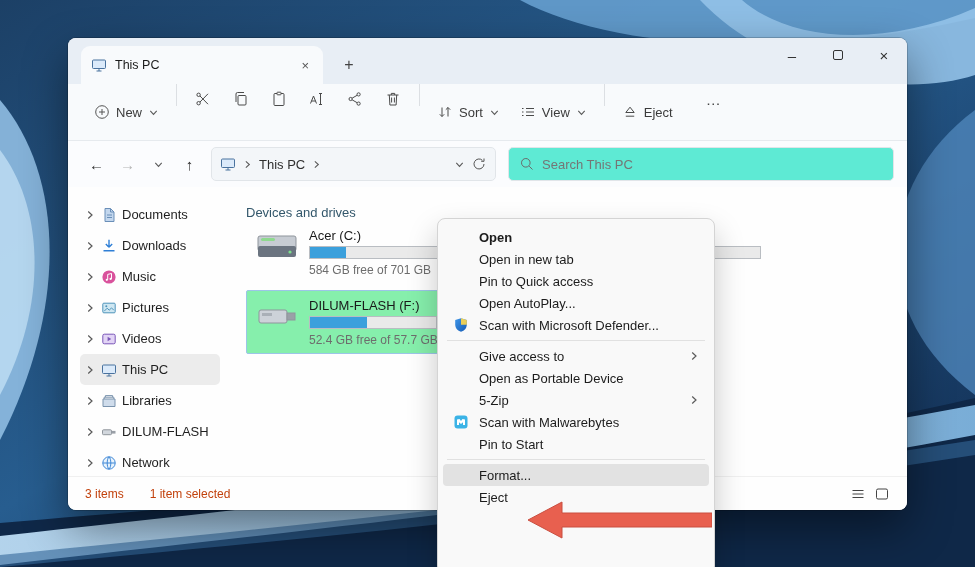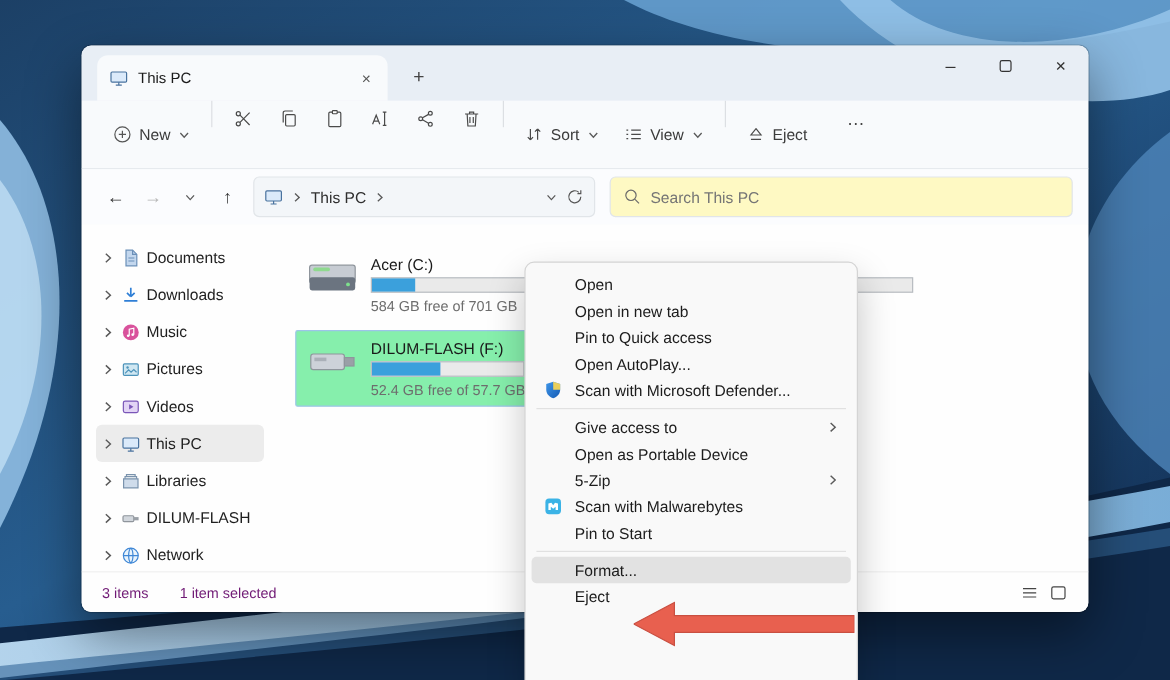--- a/index.html
+++ b/index.html
@@ -27,21 +27,21 @@
   .tb-icon{width:38px;height:30px;display:grid;place-items:center;color:#444;font-size:15px}
   .tb-sep{width:1px;height:22px;background:#dcdfe3;margin:0 7px}
   .tb-more{margin-left:12px;letter-spacing:1px}
 
   .navbar{height:46px;display:flex;align-items:center;padding:0 13px;background:#fbfcfe;flex:0 0 auto}
   .nav-btn{width:31px;height:30px;display:grid;place-items:center;font-size:15px;color:#2f2f2f}
   .nav-btn.dim{color:#b5b5b5}
   .addr{width:285px;height:34px;margin-left:6px;background:#f3f6f9;border:1px solid #e1e5e9;border-radius:5px;
     display:flex;align-items:center;gap:6px;padding:0 8px;font-size:13px;color:#2f2f2f}
   .addr .spacer{flex:1}
-  .searchbox{flex:1;height:34px;margin-left:12px;background:#fef9c3;border:1px solid #e1e5e9;border-radius:5px;
+  .searchbox{flex:1;height:34px;margin-left:12px;background:#5eead4;border:1px solid #e1e5e9;border-radius:5px;
     display:flex;align-items:center;gap:7px;padding:0 10px}
   .searchbox input{border:0;outline:0;background:transparent;font:13px "Liberation Sans","DejaVu Sans",sans-serif;color:#333;width:100%}
   .searchbox input::placeholder{color:#757575}
 
   .wbody{flex:1;display:flex;background:#fefefe;min-height:0}
   .sidebar{width:156px;padding:12px 4px 0 12px;flex:0 0 auto}
   .side-item{display:flex;align-items:center;gap:5px;height:31px;padding:0 4px;border-radius:5px;font-size:13px;color:#1f1f1f;white-space:nowrap}
   .side-item.selected{background:#ececec}
 
   .content{flex:1;padding:18px 0 0 22px;position:relative;min-width:0}
@@ -51,35 +51,35 @@
   .tile.selected{background:#86efac;border-color:#9cc5e8}
   .tinfo{padding-top:1px}
   .tname{font-size:13px;color:#191919}
   .tbar{height:13px;background:#eaeaea;border:1px solid #b9bdc2;margin:3px 0 4px}
   .tile:nth-child(1) .tbar{width:452px}
   .tile:nth-child(2) .tbar{width:128px}
   .tfill{height:100%;background:#3ba0dc}
   .tdetail{font-size:12px;color:#6d6d6d}
 
   .statusbar{height:34px;flex:0 0 auto;display:flex;align-items:center;padding:0 17px;gap:26px;
-    font-size:12px;color:#701a75;background:#fefefe;border-top:1px solid #f0f0f0}
+    font-size:12px;color:#c2410c;background:#fefefe;border-top:1px solid #f0f0f0}
   .sb-icons{margin-left:auto;display:flex;gap:8px}
   .sb-ic{width:19px;height:19px}
 
   .icon{display:inline-block;width:16px;height:16px;flex:0 0 auto}
   .icon svg{width:100%;height:100%;display:block}
   .icon.chev{width:12px;height:12px}
   .icon.chev-sm{width:11px;height:11px}
   .icon.big{width:44px;height:40px}
   .icon.sub{width:12px;height:12px;margin-left:auto}
 
   .ctx{position:absolute;left:437px;top:218px;width:278px;min-height:356px;background:#f9f9f9;border:1px solid #d4d4d4;
     border-radius:8px;box-shadow:0 14px 30px rgba(0,0,0,.22);padding:7px 5px;z-index:20}
   .ctx-item{display:flex;align-items:center;height:22px;padding:0 9px 0 10px;border-radius:4px;font-size:13px;color:#1c1c1c;white-space:nowrap}
-  .ctx-item.bold{font-weight:400}
+  .ctx-item.bold{font-weight:700}
   .ctx-item.hl{background:#e2e2e2}
   .ctx-ic{width:26px;display:flex;align-items:center}
   .ctx-sep{height:1px;background:#e1e1e1;margin:4px 4px}
 
   .red-arrow{position:absolute;left:528px;top:501px;z-index:30}
 </style>
 </head>
 <body>
 
 <div class="screen">
@@ -415,20 +415,21 @@
             <span class="icon">
               <svg viewBox="0 0 16 16" fill="none" stroke="#3f87d6">
                 <circle cx="8" cy="8" r="6.2" fill="#e8f3fc"></circle>
                 <path d="M1.8 8h12.4M8 1.8c2.4 2 2.4 10.4 0 12.4M8 1.8c-2.4 2-2.4 10.4 0 12.4"></path>
               </svg>
             </span>
             <span>Network</span>
           </div>
         </div>
       <div class="content">
+        <div class="group-title">Devices and drives</div>
         <div class="drive-list">
             <div class="tile">
               <span class="icon big">
                 <svg viewBox="0 0 44 40">
                   <rect x="3" y="9" width="38" height="15" rx="2" fill="#c7ccd3" stroke="#8f959c"></rect>
                   <rect x="3" y="19" width="38" height="11" rx="2" fill="#6b7480"></rect>
                   <rect x="6" y="11" width="14" height="3" rx="1.5" fill="#8fd98f"></rect>
                   <circle cx="35" cy="25" r="1.6" fill="#7de08c"></circle>
                 </svg>
               </span>

